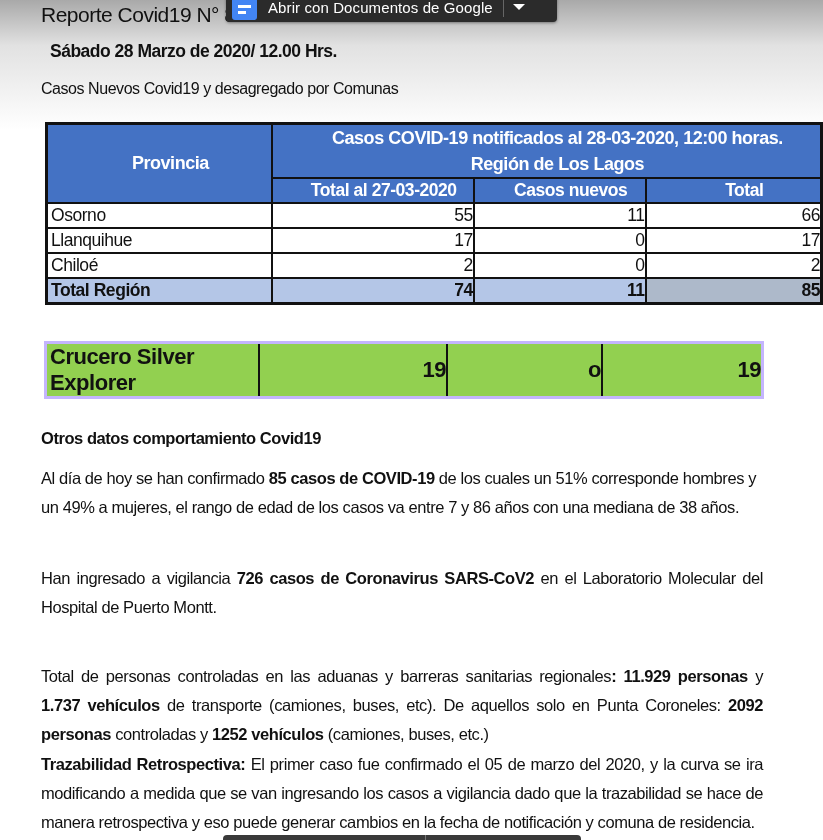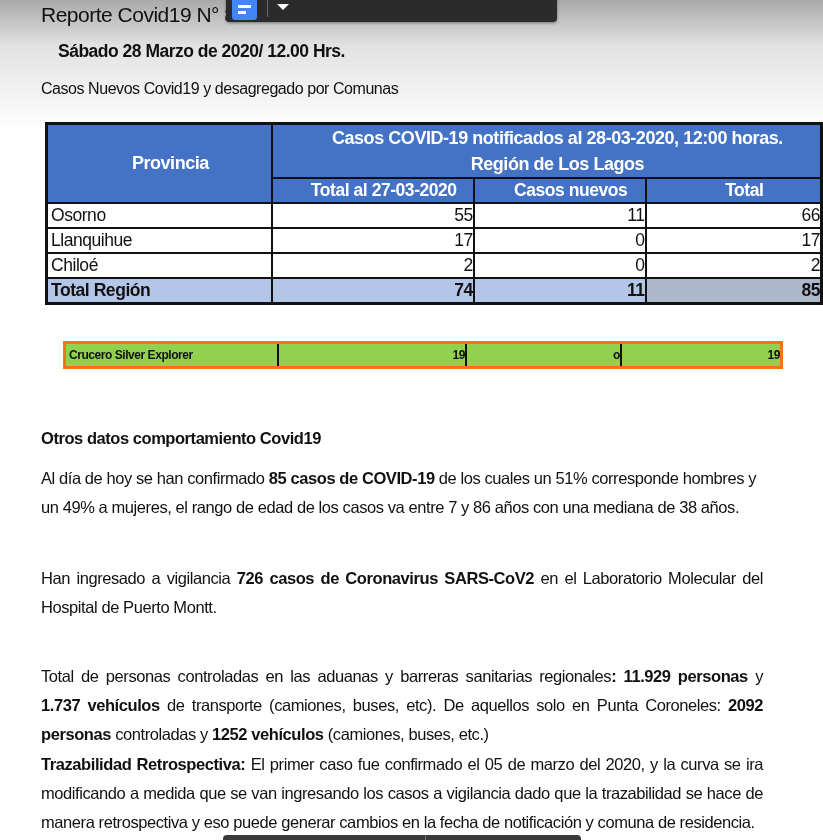--- a/index.html
+++ b/index.html
@@ -9,21 +9,21 @@
       font-family: "Liberation Sans Narrow", "Liberation Sans", sans-serif;
       color: #111;
     }
     .topshade {
       position: absolute; left: 0; top: 0; width: 823px; height: 130px;
       background: linear-gradient(to bottom, rgba(140,140,140,0.75) 0%, rgba(190,190,190,0.45) 35%, rgba(255,255,255,0) 100%);
       z-index: 1; pointer-events: none;
     }
     .page { position: absolute; left: 0; top: 0; width: 823px; height: 840px; z-index: 2; }
     .t-report { position: absolute; left: 41px; top: 3px; font-size: 21px; font-weight: normal; letter-spacing: -0.5px; }
-    .t-date { position: absolute; left: 58px; top: 41px; font-size: 17.5px; font-weight: bold; letter-spacing: -0.5px; }
+    .t-date { position: absolute; left: 50px; top: 41px; font-size: 17.5px; font-weight: bold; letter-spacing: -0.5px; }
     .t-sub { position: absolute; left: 41px; top: 80px; font-size: 16px; letter-spacing: -0.45px; text-align: center; }
 
     .gdoc {
       position: absolute; left: 226px; top: -8px; width: 331px; height: 30px;
       background: #2b2b2b; border-radius: 0 0 4px 4px; z-index: 5;
       display: flex; align-items: center; color: #fff;
       font-family: "Liberation Sans", sans-serif; font-size: 15px;
       box-shadow: 0 1px 3px rgba(0,0,0,0.4);
     }
     .gdoc .gicon {
@@ -49,22 +49,22 @@
     .col3 { width: 158px; }
     th.prov { height: 90px; font-size: 18px; }
     th.maintitle { height: 63px; line-height: 26px; font-size: 18px; }
     td.name { text-align: left; padding-left: 3px !important; }
     td.num { text-align: right; }
     tr.total td { background: #b4c6e7; font-weight: bold; }
     tr.total td.grand { background: #adb9ca; margin-left: 12px; }
     table.cases { border: 3px solid #111; }
 
     table.cruise {
-      position: absolute; left: 63px; top: 341px; border-collapse: collapse;
-      font-size: 12px; letter-spacing: -0.45px; border: 3px solid #f97316;
+      position: absolute; left: 44px; top: 341px; border-collapse: collapse;
+      font-size: 22px; letter-spacing: -0.45px; border: 3px solid #c4b5fd;
     }
     table.cruise td { border: 2px solid #111; background: #92d050; height: 22px; padding: 0; font-weight: bold; }
 
     .h-other { position: absolute; left: 41px; top: 429px; font-size: 16.5px; font-weight: bold; letter-spacing: -0.45px; }
     .para {
       position: absolute; left: 41px; width: 722px; font-size: 16.5px; line-height: 29px;
       letter-spacing: -0.42px; text-align: justify;
     }
     .para b { font-weight: bold; }
     .p1 { top: 464px; text-align: left; }
@@ -148,20 +148,21 @@
 
   <div class="para p3"><span>Han ingresado a vigilancia </span><b>726 casos de Coronavirus SARS-CoV2</b><span> en el Laboratorio Molecular del Hospital de Puerto Montt.</span></div>
 
   <div class="para p4"><span>Total de personas controladas en las aduanas y barreras sanitarias regionales</span><b>: 11.929 personas</b><span> y </span><b>1.737 vehículos</b><span> de transporte (camiones, buses, etc). De aquellos solo en Punta Coroneles: </span><b>2092 personas</b><span> controladas y </span><b>1252 vehículos</b><span> (camiones, buses, etc.)</span></div>
 
   <div class="para p5"><b>Trazabilidad Retrospectiva:</b><span> El primer caso fue confirmado el 05 de marzo del 2020, y la curva se ira modificando a medida que se van ingresando los casos a vigilancia dado que la trazabilidad se hace de manera retrospectiva y eso puede generar cambios en la fecha de notificación y comuna de residencia.</span></div>
 </div>
 
 <div class="gdoc">
   <span class="gicon"></span>
+  <span class="glabel">Abrir con Documentos de Google</span>
   <span class="gsep"></span>
   <span class="gdrop">
       <span></span>
     </span>
 </div>
 
 <div class="bottombar">
   <span class="bsep"></span>
 </div>
 

